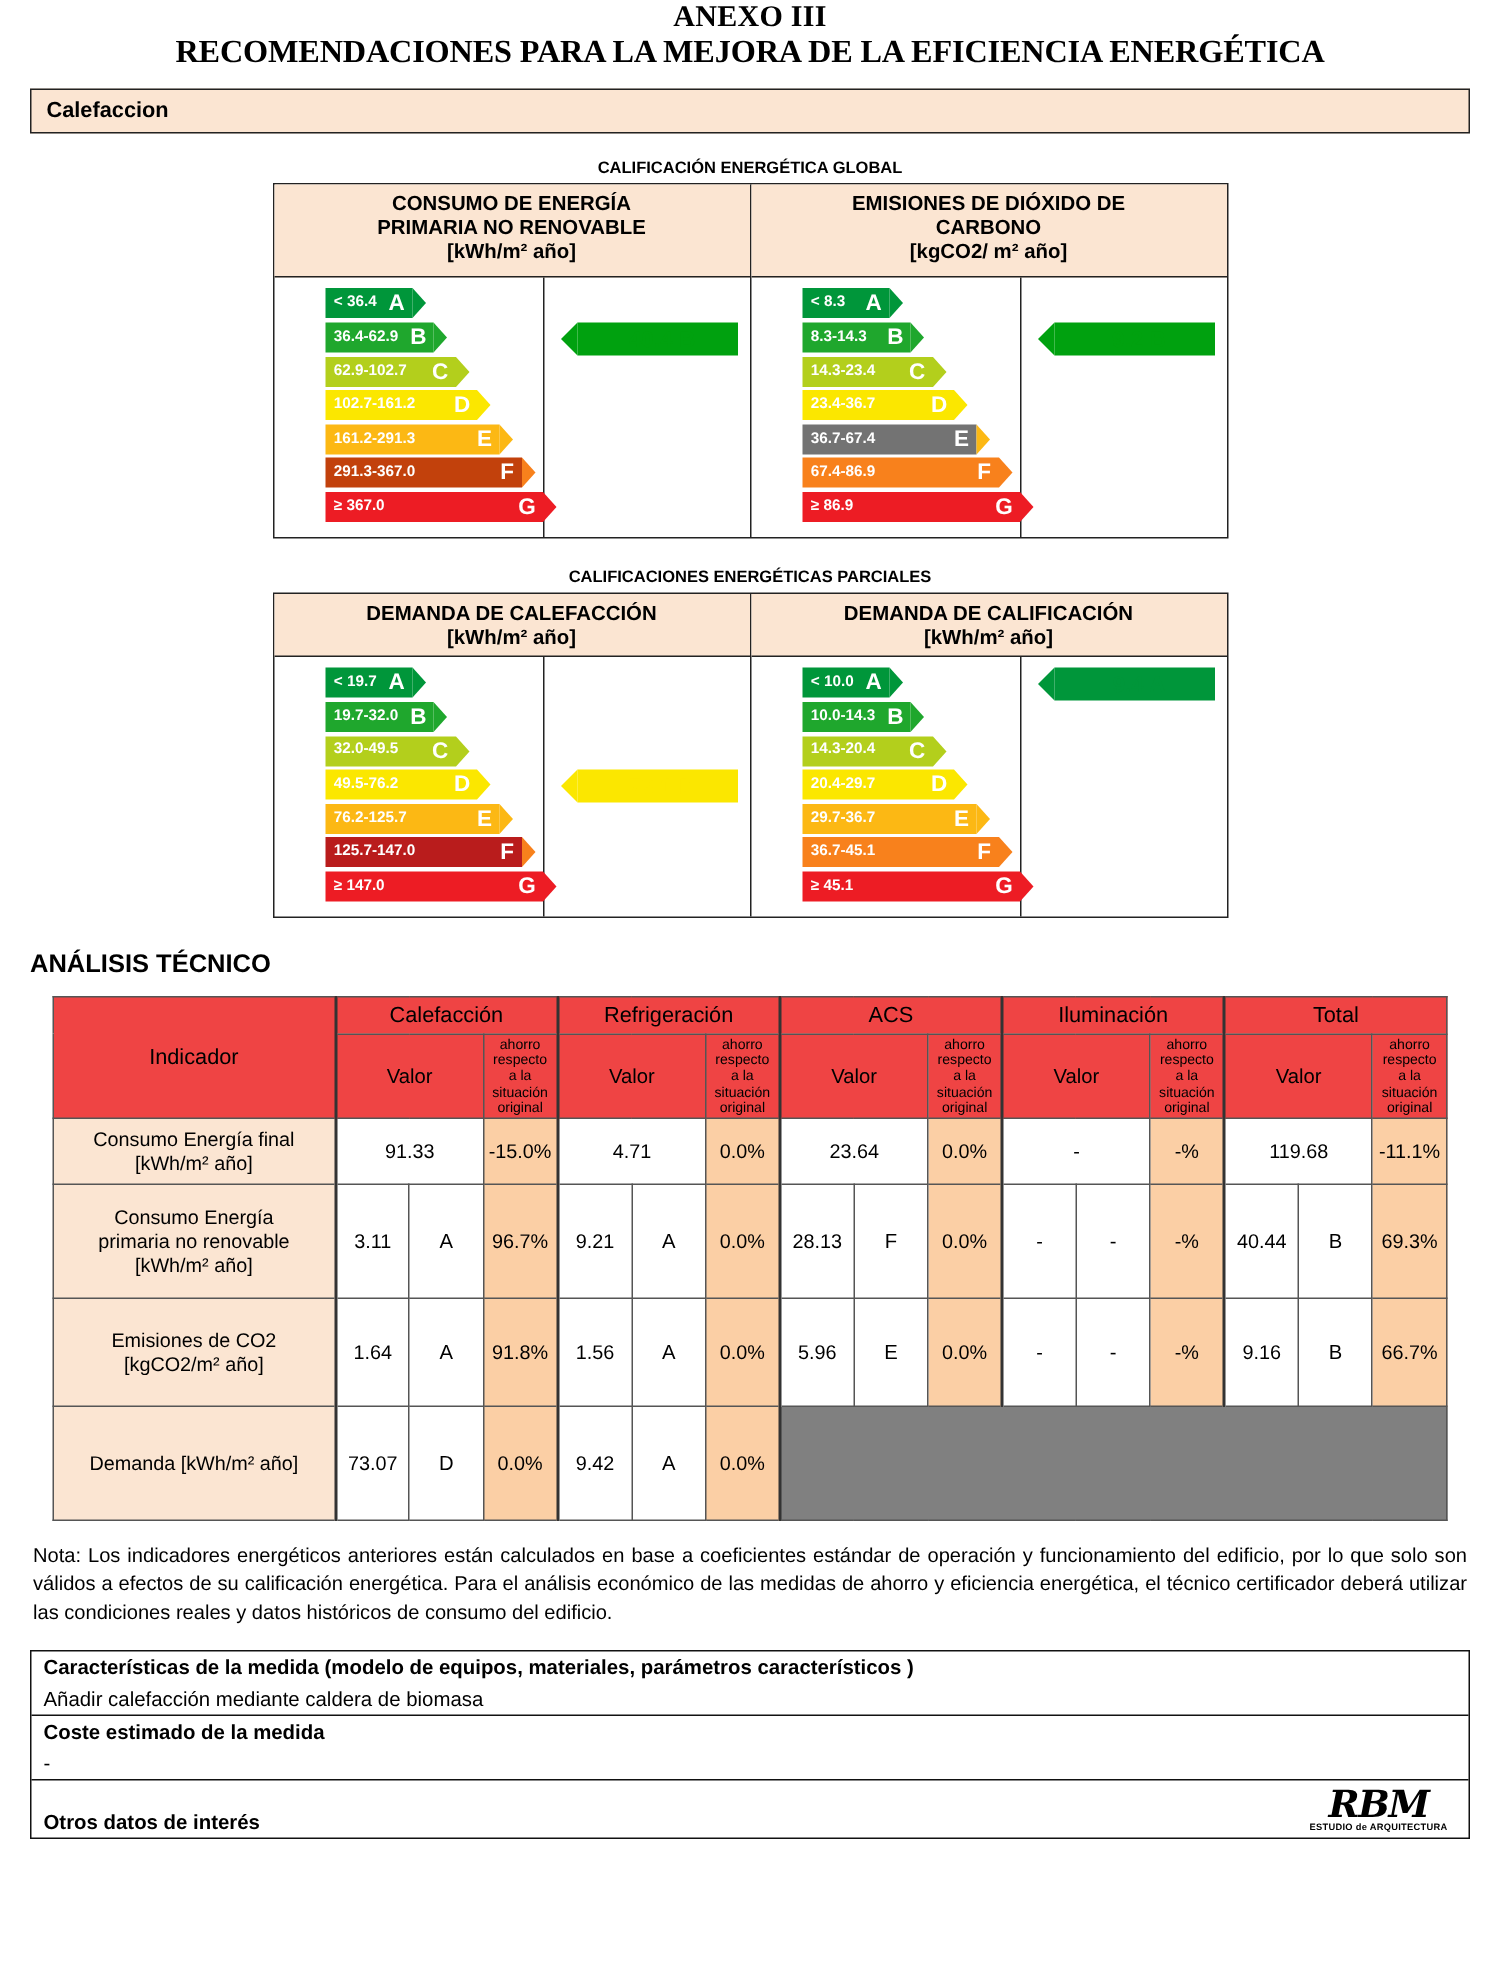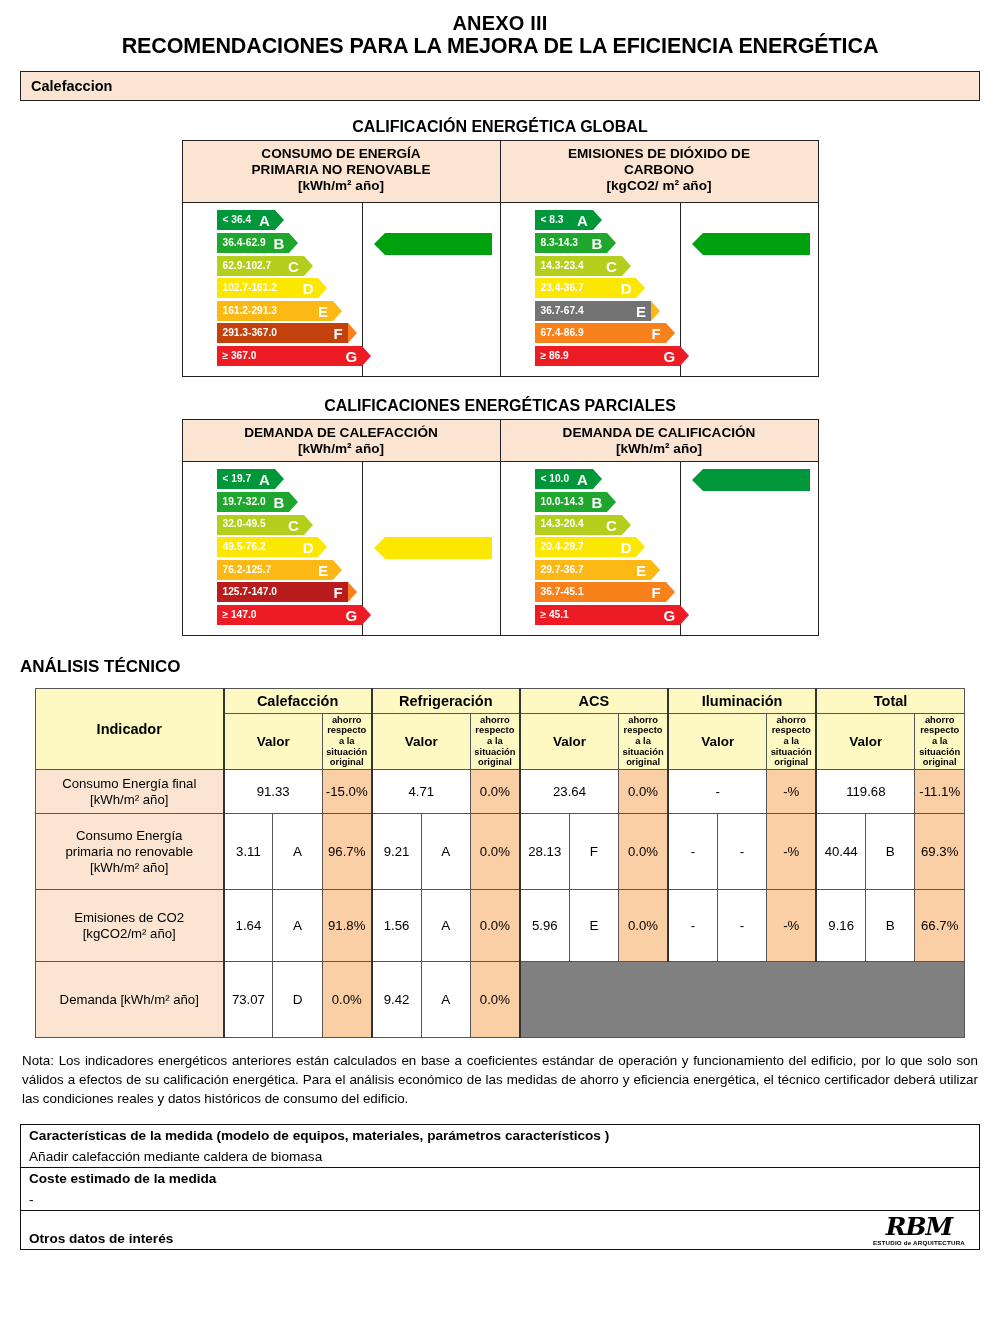--- a/index.html
+++ b/index.html
@@ -14,21 +14,22 @@
     color: #000000;
     position: relative;
     overflow: hidden;
   }
 
   
   .page-title {
     text-align: center;
     font-weight: bold;
     line-height: 1.12;
-    padding-top: 12px;
+    padding-top: 0;
+    font-family: Liberation Serif, serif;
   }
   .page-title .l1 { font-size: 20px; letter-spacing: .2px; }
   .page-title .l2 { font-size: 21.5px; letter-spacing: -.1px; }
 
   
   .measure-banner {
     margin: 13px 20px 0 20px;
     height: 30px;
     background: #fbe5d2;
     border: 1.5px solid #222;
@@ -38,21 +39,21 @@
     box-sizing: border-box;
     font-size: 14.5px;
     font-weight: bold;
   }
 
   
   .rating-section { margin-top: 17px; }
   .rating-caption {
     text-align: center;
     font-weight: bold;
-    font-size: 16px;
+    font-size: 11px;
     margin-bottom: 4px;
   }
   .rating-frame {
     width: 637px;
     margin: 0 auto;
     border: 1.6px solid #222;
     box-sizing: border-box;
     display: flex;
     background: #fff;
   }
@@ -168,22 +169,22 @@
     margin: 11px auto 0 auto;
     border-collapse: collapse;
     width: 930px;
     table-layout: fixed;
   }
   table.analysis th, table.analysis td {
     border: 1.1px solid #555;
     box-sizing: border-box;
   }
   table.analysis th {
-    background: #fef9c3;
-    font-weight: bold;
+    background: #ef4444;
+    font-weight: normal;
   }
   .grp-th { font-size: 14.5px; height: 25px; }
   .sub-val { font-size: 13.5px; font-weight: normal; }
   .sub-sav { font-size: 9.4px; font-weight: normal; line-height: 1.14; }
   .ind-th {
     font-size: 14.5px;
     font-weight: bold;
     vertical-align: middle;
   }
   .row-label {

